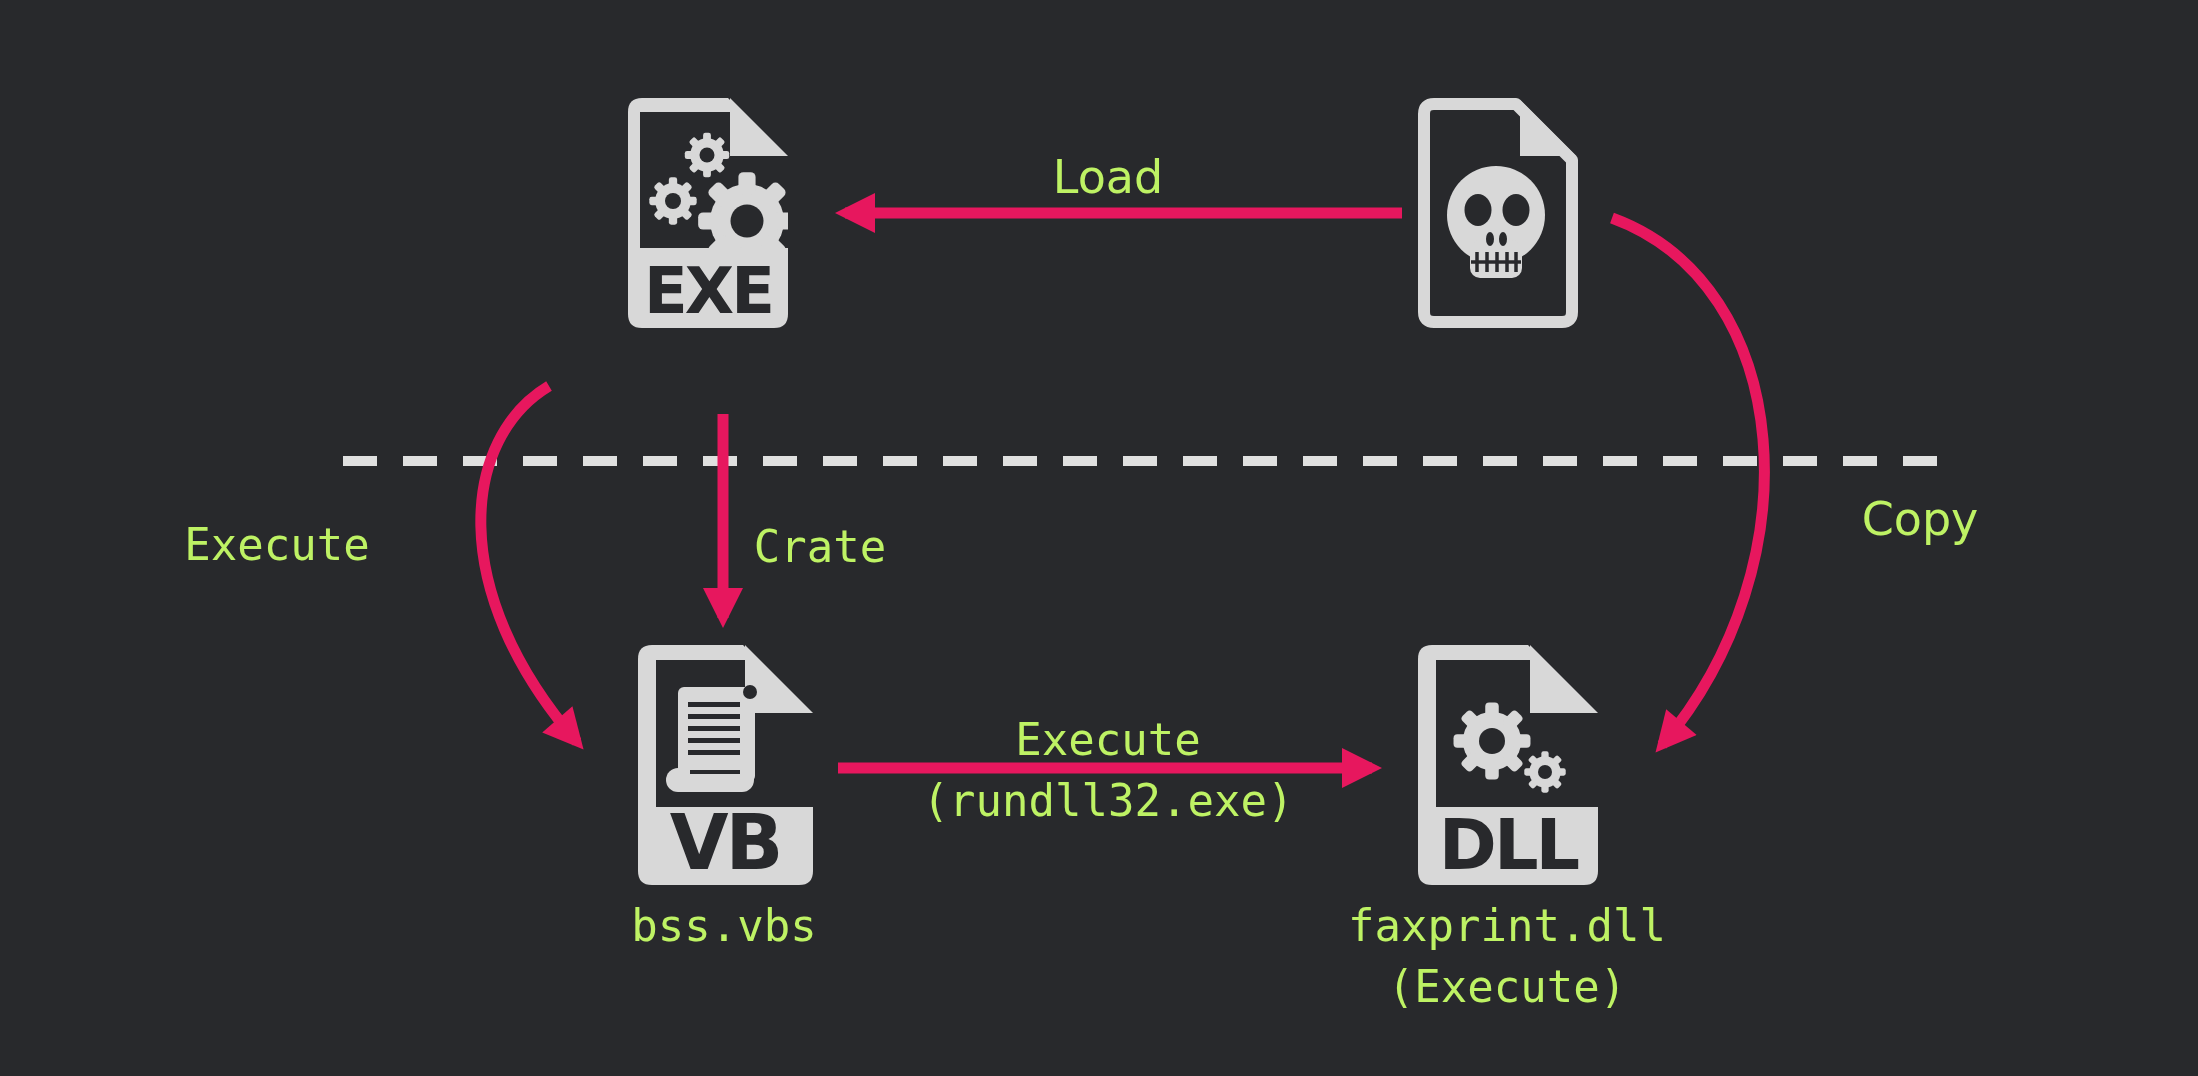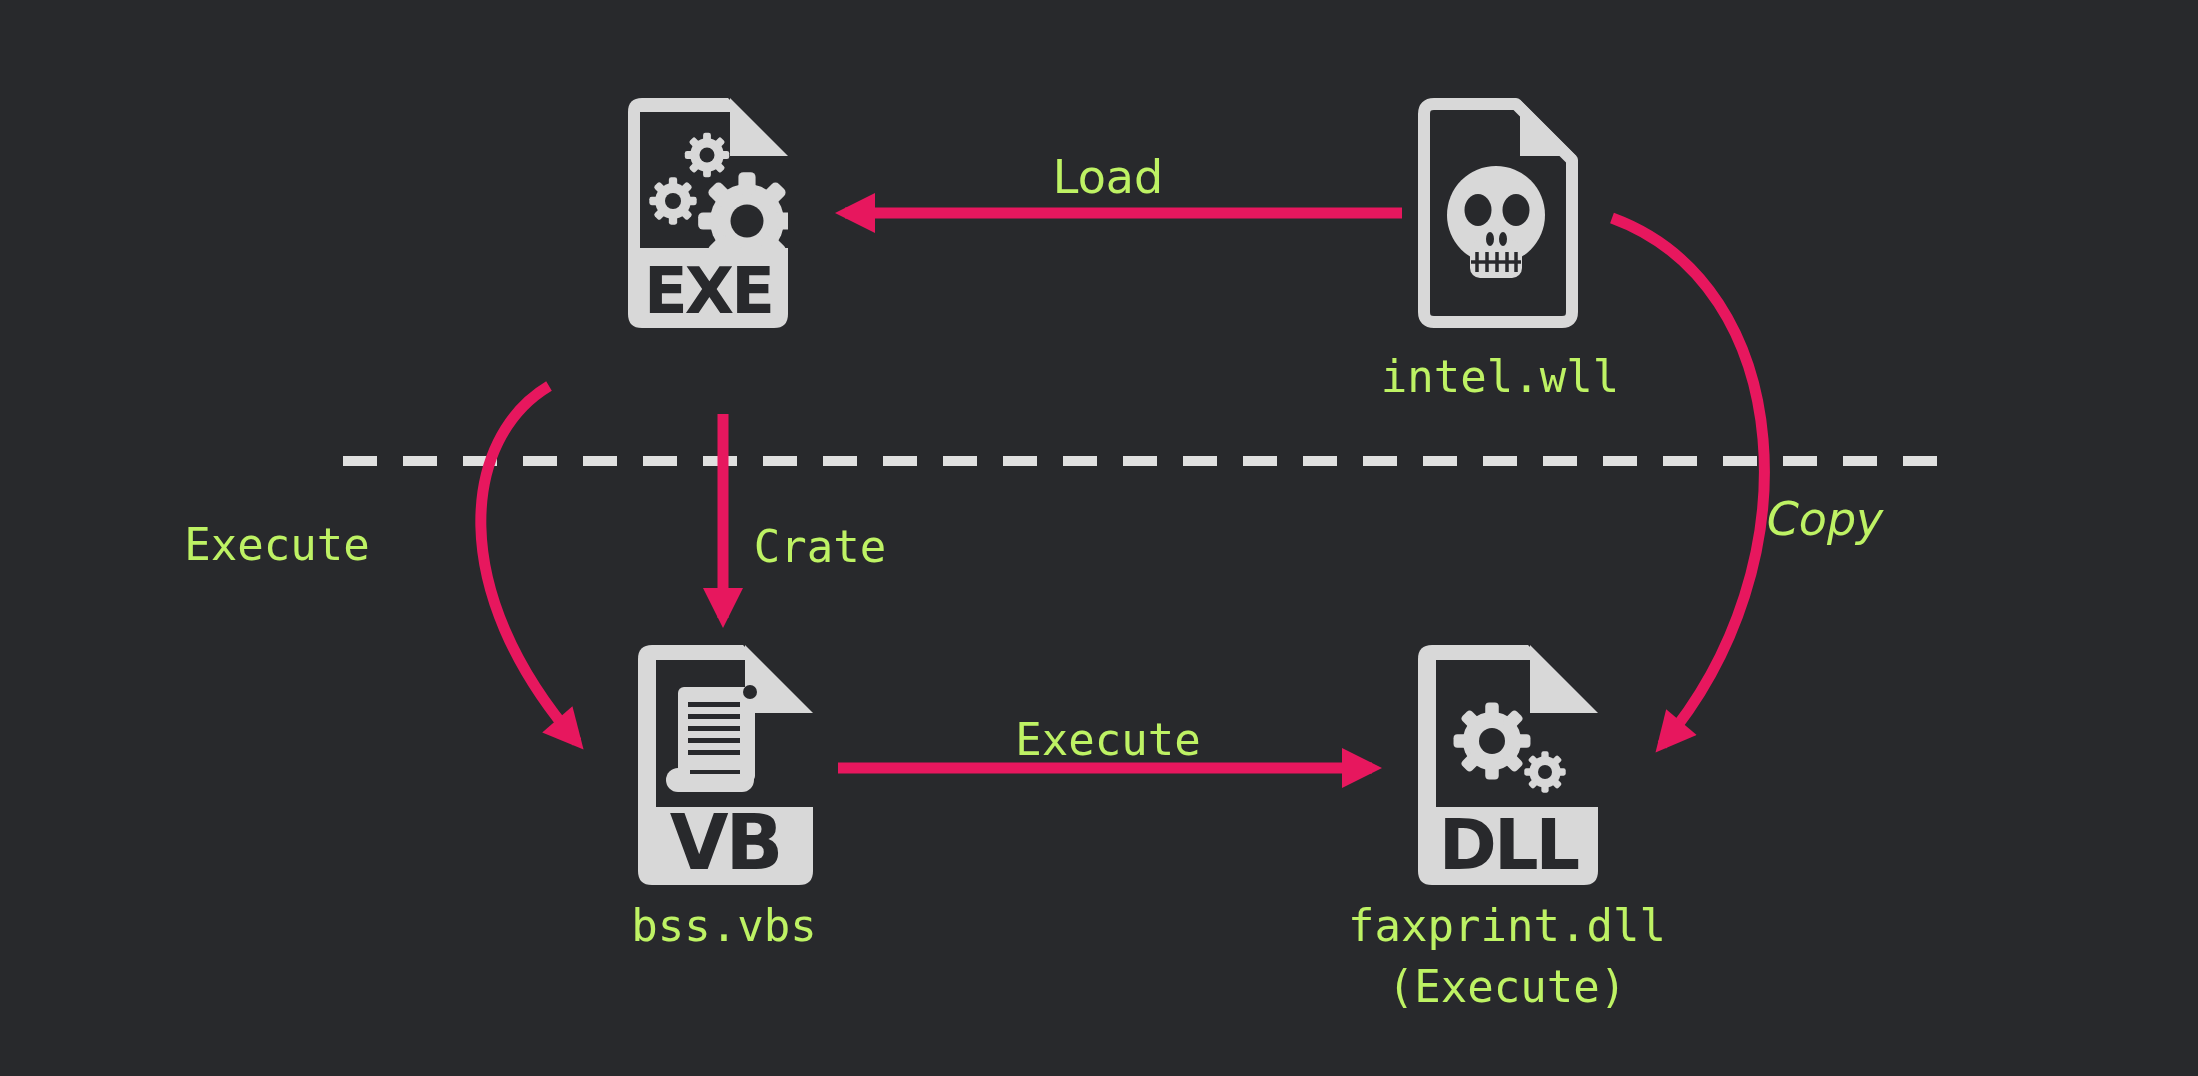--- a/index.html
+++ b/index.html
@@ -131,30 +131,30 @@
       <path d="M 1530,645 L 1598,713 H 1530 Z" fill="#D8D8D8"></path>
       <g clip-path="url(#dll-panel-clip)">
         <use href="#gear" transform="translate(1492,741) scale(2.6)"></use>
         <use href="#gear" transform="translate(1545,772) scale(1.4)"></use>
       </g>
       <text class="badge-text" x="1508" y="869" font-size="70">DLL</text>
     </g>
   </svg>
 
 
-  <div class="lbl mono" style="left:1500px;top:377px;">intel.wll</div>
 
   <div class="lbl mono" style="left:1507px;top:926px;">faxprint.dll</div>
 
   <div class="lbl mono" style="left:724px;top:926px;">bss.vbs</div>
   <div class="lbl mono" style="left:1507px;top:987px;">(Execute)</div>
 
   <div class="lbl sans" style="left:1108px;top:178px;">Load</div>
 
   <div class="lbl mono" style="left:820px;top:520px;margin-top:27px;">Crate</div>
 
   <div class="lbl mono" style="left:277px;top:545px;">Execute</div>
 
   <div class="lbl mono" style="left:1108px;top:740px;">Execute</div>
+  <div class="lbl mono" style="left:1108px;top:801px;">(rundll32.exe)</div>
 
-  <div class="lbl sans" style="left:1825px;top:520px;font-style:italic;">Copy</div>
+  <div class="lbl sans" style="left:1920px;top:520px;">Copy</div>
 
 </div>
 
 </body></html>

